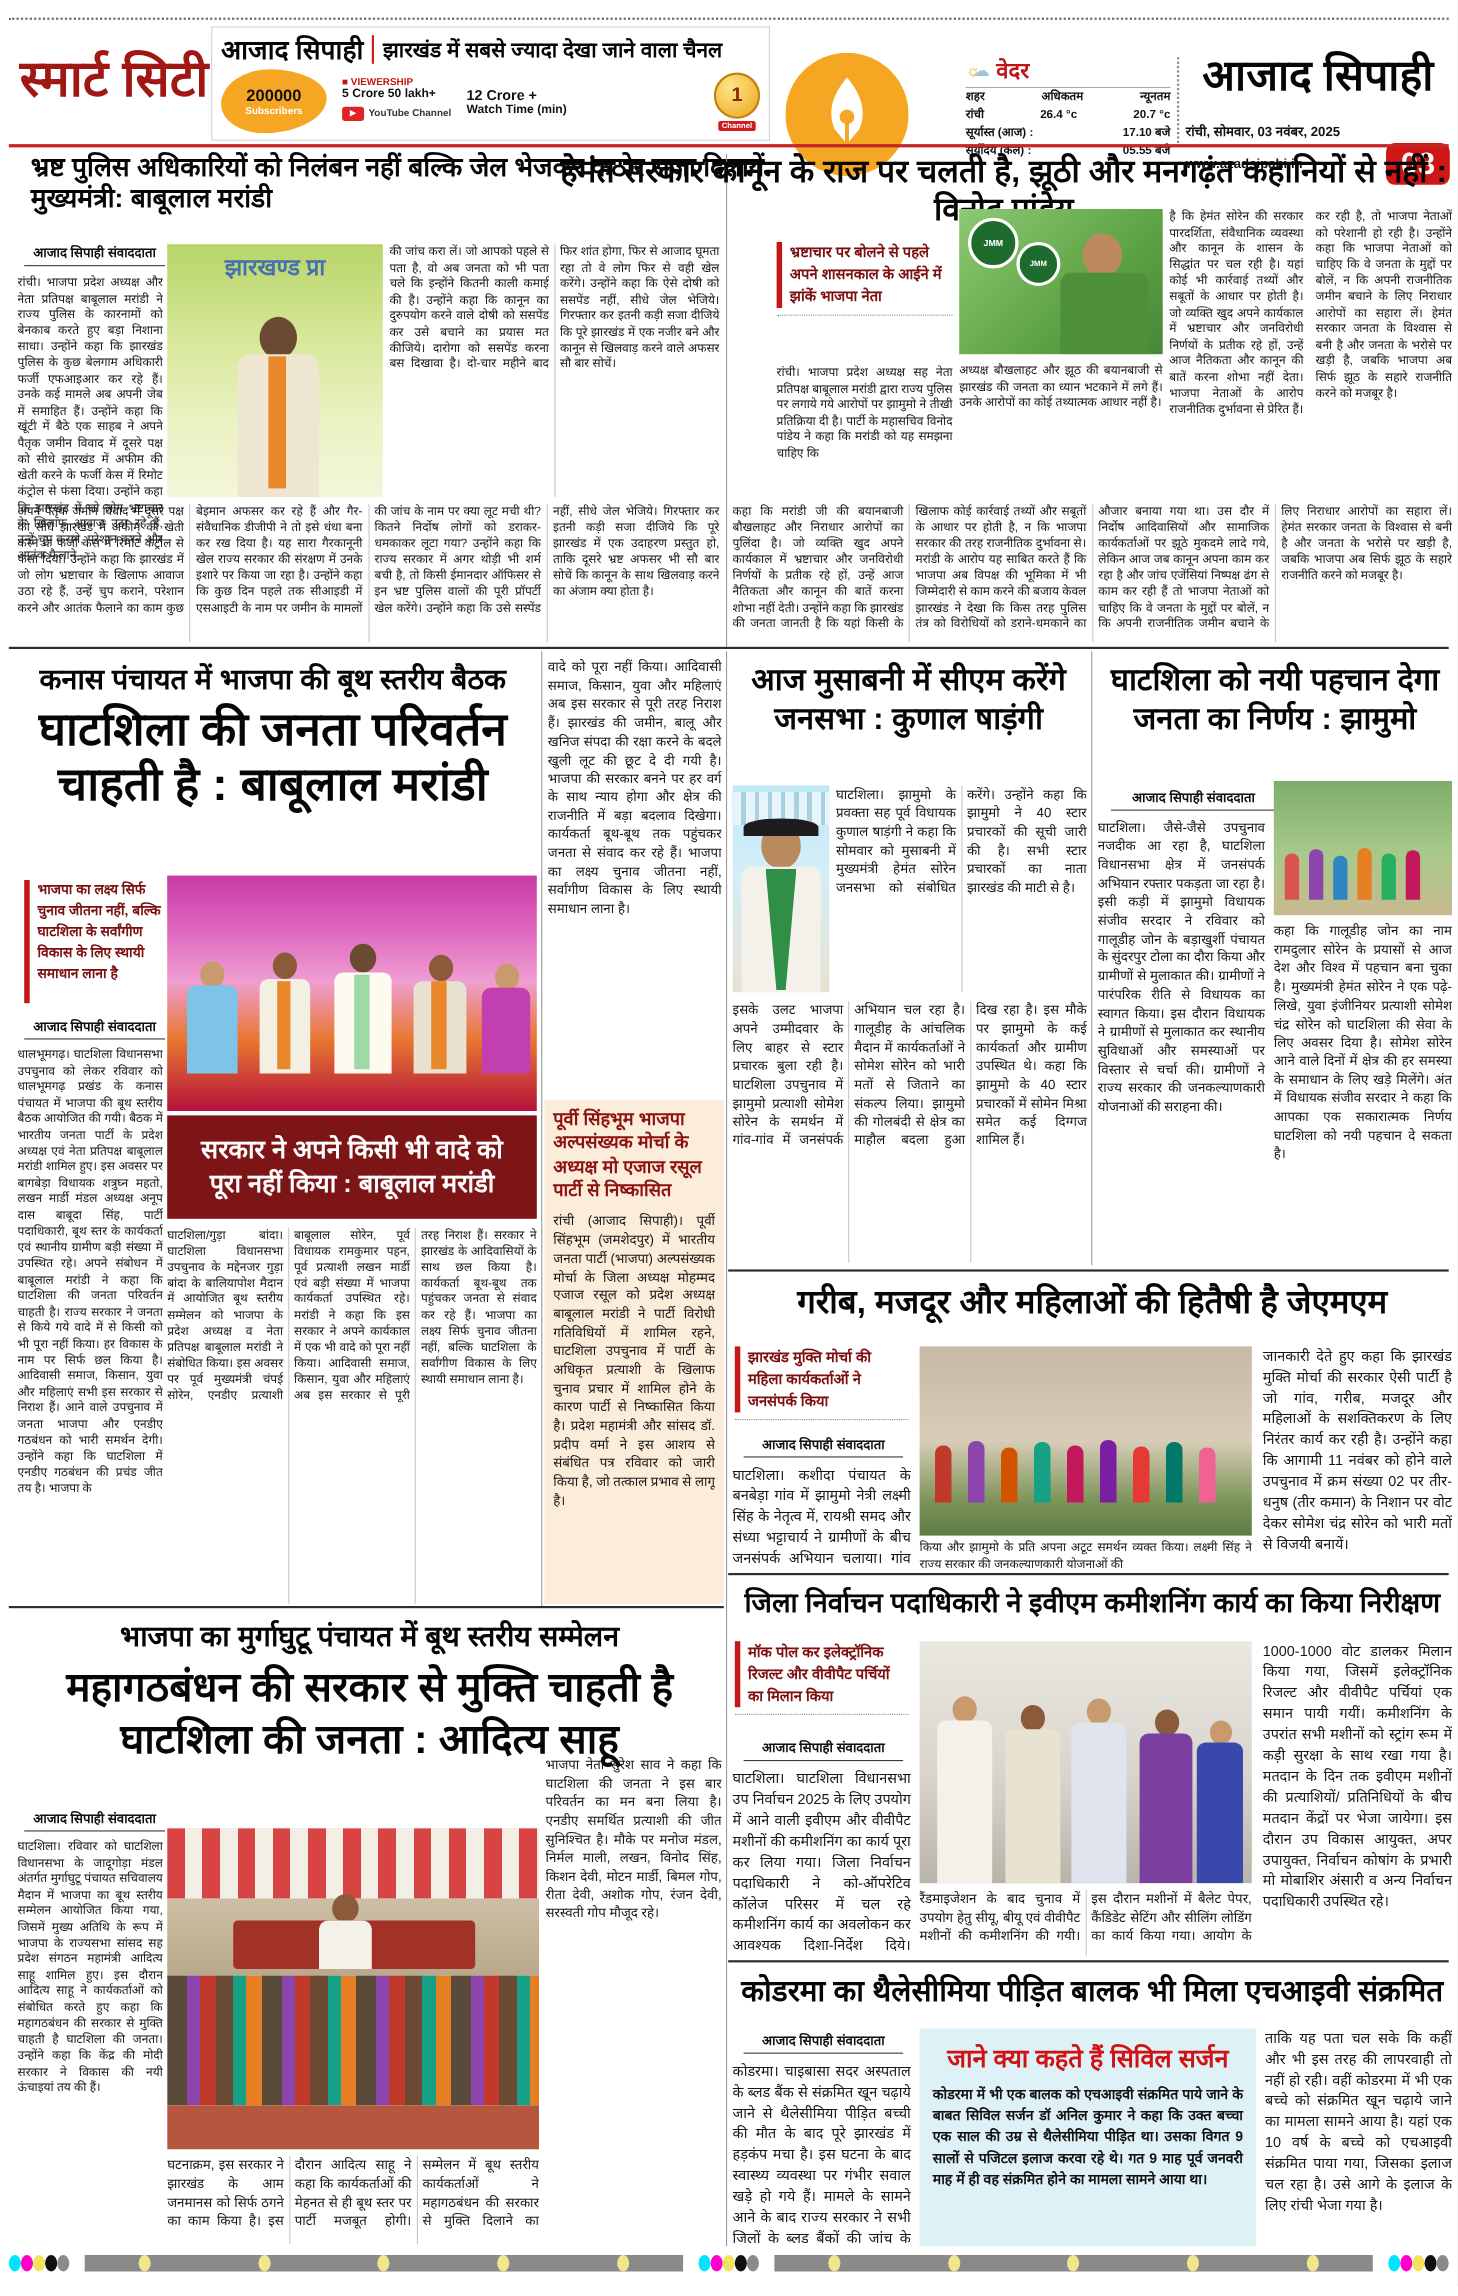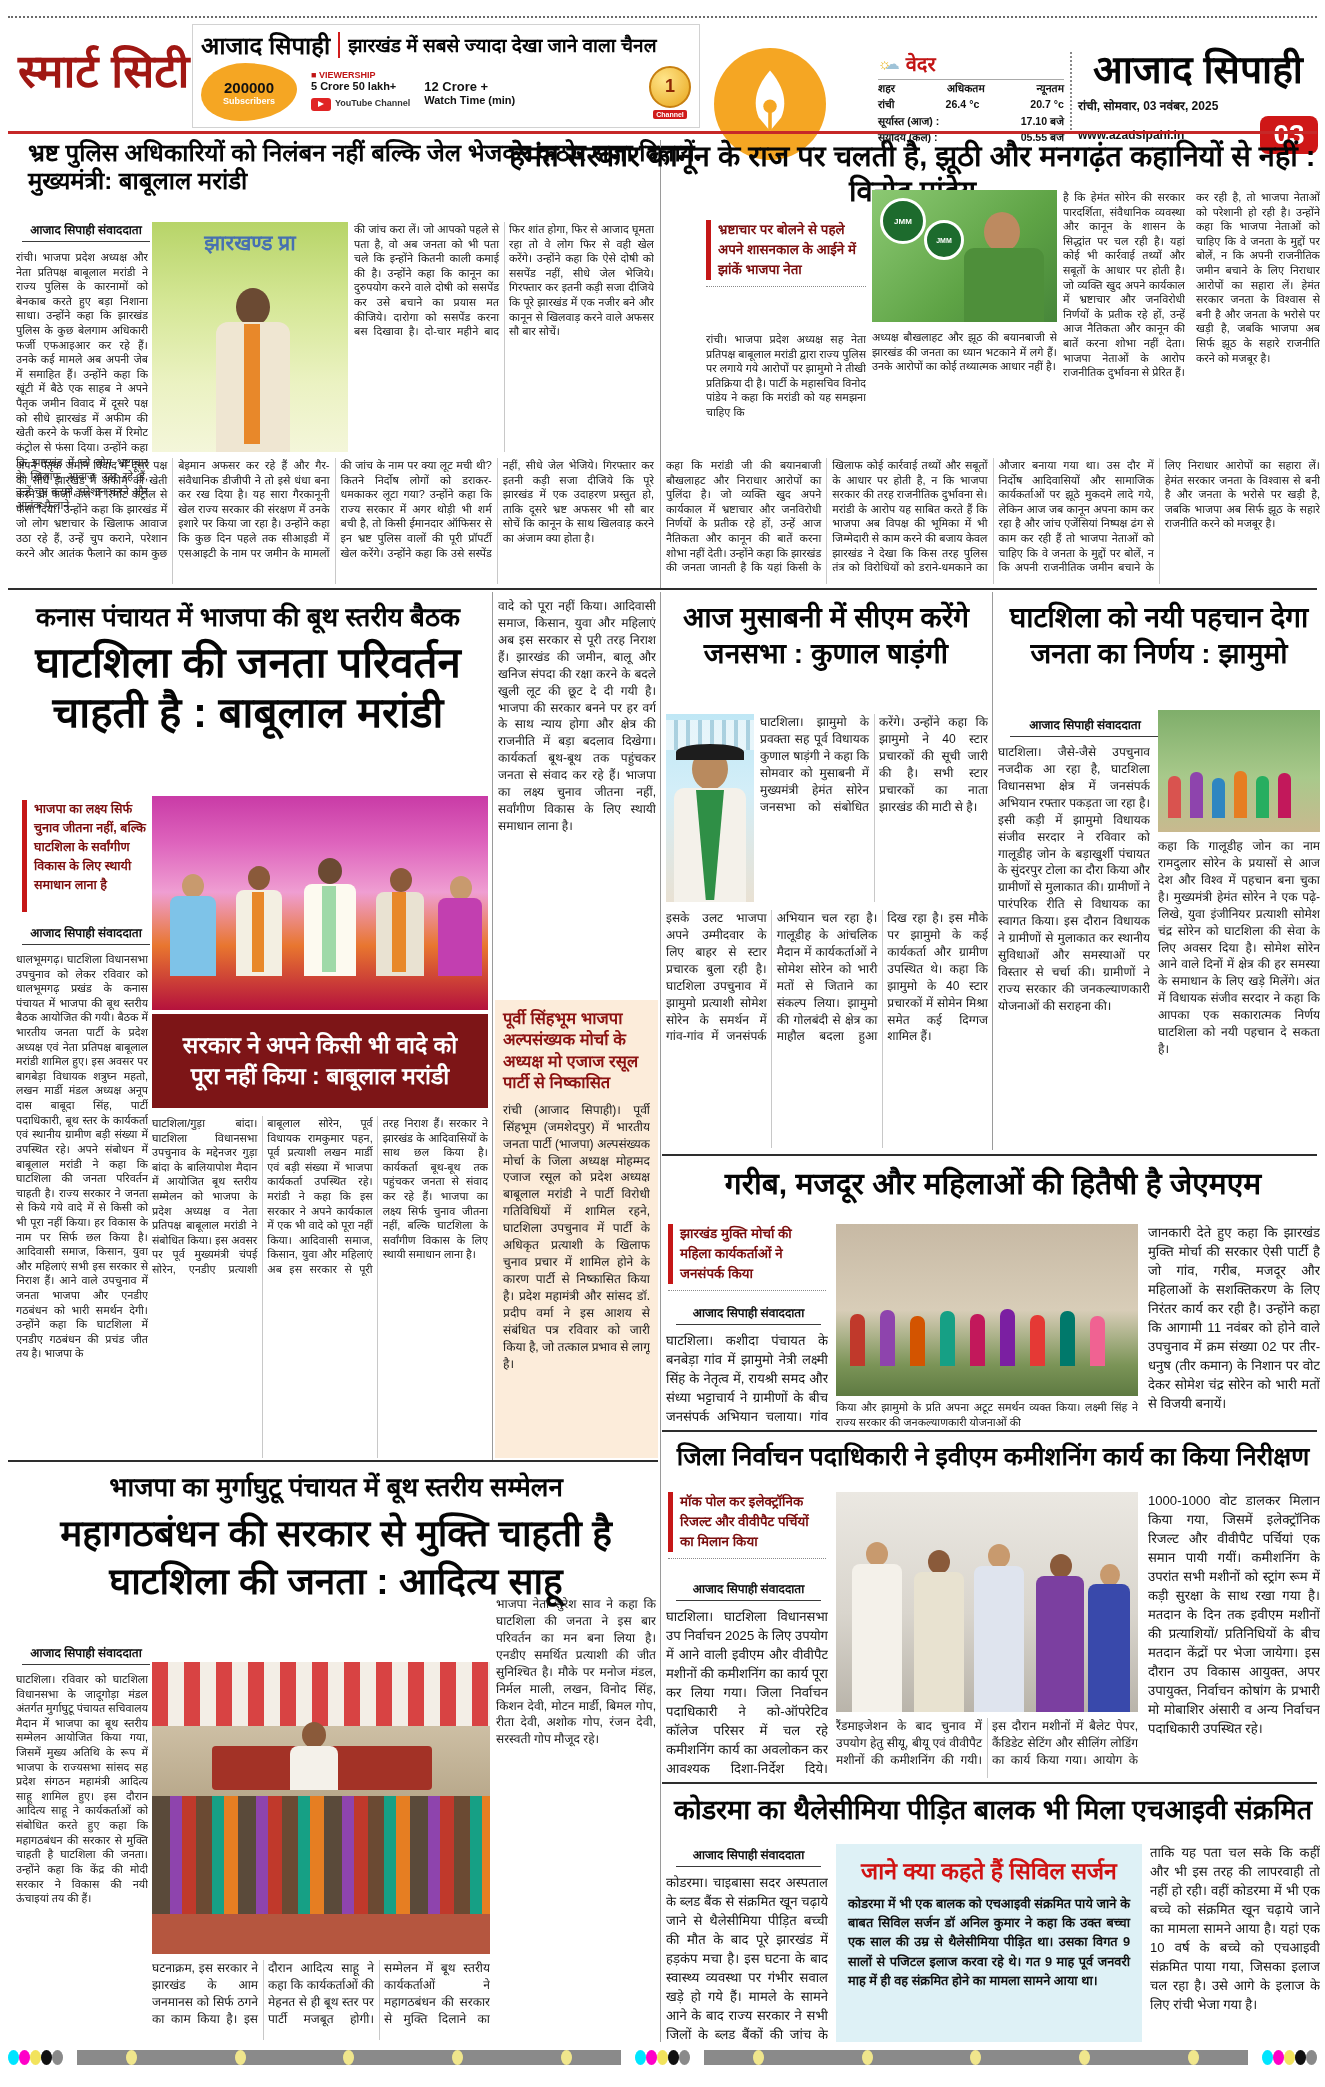--- a/index.html
+++ b/index.html
@@ -117,21 +117,21 @@
     <div class="wrow">
         <span>सूर्योदय (कल) :</span>
         <span>05.55 बजे</span>
       </div>
   </div>
 
   <div class="abs" style="left:1070px;top:52px;width:1px;height:78px;border-left:2px dotted #888"></div>
 
   <div class="abs ctr" style="left:1078px;top:50px;width:240px">
     <div class="hd" style="font-size:39px;line-height:1.05">आजाद सिपाही</div>
-    <div style="font-size:12px;font-weight:700;margin-top:6px;text-align:left">रांची, सोमवार, 03 नवंबर, 2025</div>
+    <div style="font-size:12px;font-weight:700;margin-top:20px;text-align:left">रांची, सोमवार, 03 नवंबर, 2025</div>
     <div style="display:flex;align-items:center;justify-content:space-between;margin-top:2px">
       <span style="font-size:12px;font-weight:700">www.azadsipahi.in</span>
       <span class="pnum" style="width:58px;height:38px">03</span>
     </div>
   </div>
 
   <div class="redrule" style="left:8px;top:131px;width:1309px"></div>
 
   <div class="abs hd" style="left:28px;top:139px;width:676px;font-size:24px;line-height:1.18">भ्रष्ट पुलिस अधिकारियों को निलंबन नहीं बल्कि जेल भेजकर कठोर सजा दिलायें मुख्यमंत्री: बाबूलाल मरांडी</div>
   <div class="abs byline" style="left:22px;top:221px;width:128px">आजाद सिपाही संवाददाता</div>

